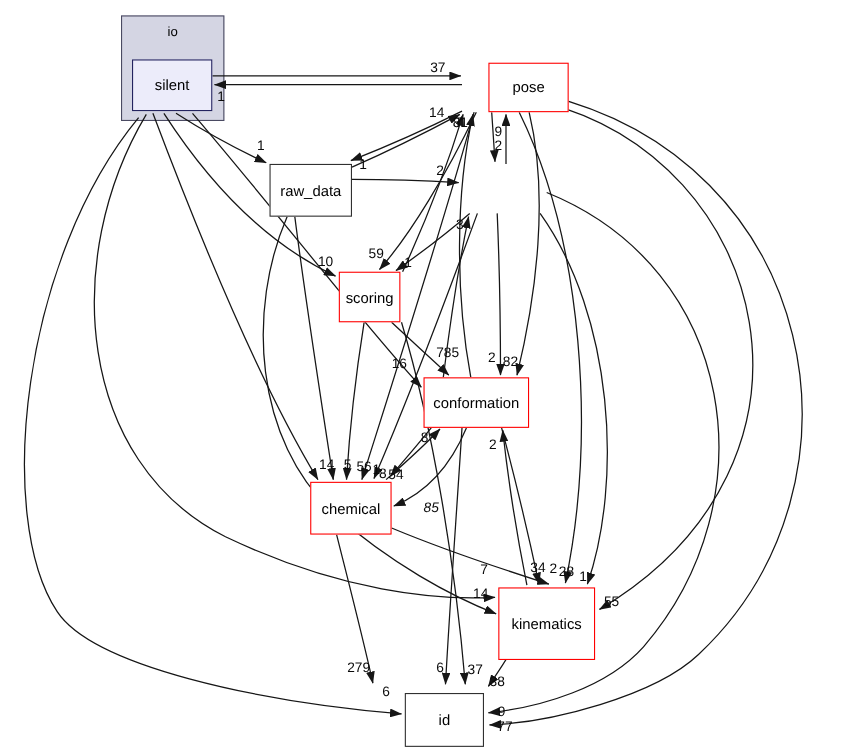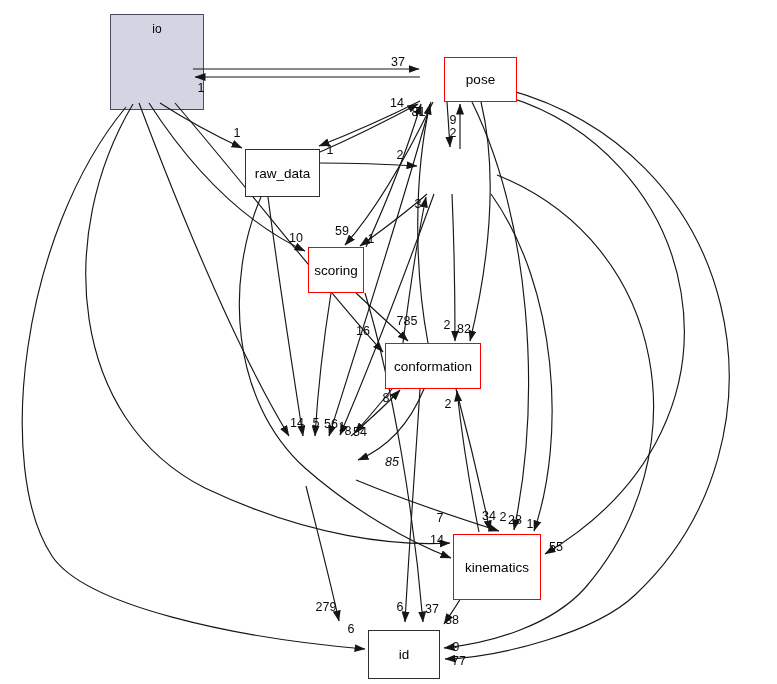--- a/index.html
+++ b/index.html
@@ -69,31 +69,37 @@
       <path d="M261,197 C225,280 230,400 305,468 C355,512 410,542 451,558" class="edge" marker-end="url(#arrow)"></path>
       <path d="M365,293 C394,390 414,515 423,622" class="edge" marker-end="url(#arrow)"></path>
       <path d="M420,389 C415,468 409,548 405,622" class="edge" marker-end="url(#arrow)"></path>
       <path d="M306,486 C317,530 329,576 339,621" class="edge" marker-end="url(#arrow)"></path>
       <path d="M126,107 C20,235 -5,470 52,556 C85,606 235,638 365,649" class="edge" marker-end="url(#arrow)"></path>
       <path d="M469,584 C462,598 452,612 444,624" class="edge" marker-end="url(#arrow)"></path>
       <path d="M497,175 C670,245 700,455 585,588 C552,625 492,643 444,648" class="edge" marker-end="url(#arrow)"></path>
       <path d="M494,86 C745,145 800,440 635,595 C595,633 500,657 445,659" class="edge" marker-end="url(#arrow)"></path>
     </svg>
   <div id="nodes">
+      <div class="node" style="left: 120px; top: 54px; width: 73px; height: 47px; background: rgb(236, 236, 250); border: 1.6px solid rgb(35, 35, 95);">
+        <span>silent</span>
+      </div>
       <div class="node" style="left: 420px; top: 57px; width: 73px; height: 45px; background: rgb(255, 255, 255); border: 1.35px solid rgb(255, 0, 0); margin-left: 24px;">
         <span>pose</span>
       </div>
       <div class="node" style="left: 245px; top: 149px; width: 75px; height: 48px; background: rgb(255, 255, 255); border: 1.35px solid rgb(48, 48, 48);">
         <span>raw_data</span>
       </div>
       <div class="node" style="left: 308px; top: 247px; width: 56px; height: 46px; background: rgb(255, 255, 255); border: 1.35px solid rgb(255, 0, 0);">
         <span>scoring</span>
       </div>
       <div class="node" style="left: 385px; top: 343px; width: 96px; height: 46px; background: rgb(255, 255, 255); border: 1.35px solid rgb(255, 0, 0);">
         <span>conformation</span>
+      </div>
+      <div class="node" style="left: 282px; top: 438px; width: 74px; height: 48px; background: rgb(255, 255, 255); border: 1.35px solid rgb(255, 0, 0);">
+        <span>chemical</span>
       </div>
       <div class="node" style="left: 453px; top: 534px; width: 88px; height: 66px; background: rgb(255, 255, 255); border: 1.35px solid rgb(255, 0, 0);">
         <span>kinematics</span>
       </div>
       <div class="node" style="left: 368px; top: 630px; width: 72px; height: 49px; background: rgb(255, 255, 255); border: 1.35px solid rgb(48, 48, 48);">
         <span>id</span>
       </div>
     </div>
   <div id="labels">
       <span class="edge-label" style="left: 398px; top: 62px;">37</span>

